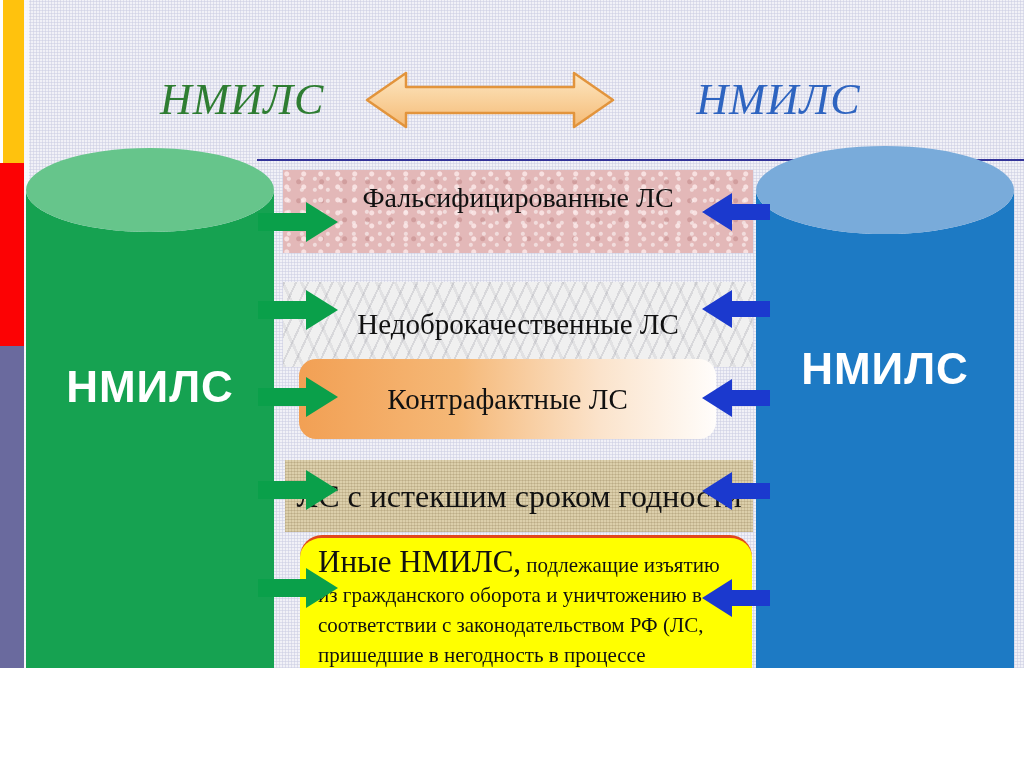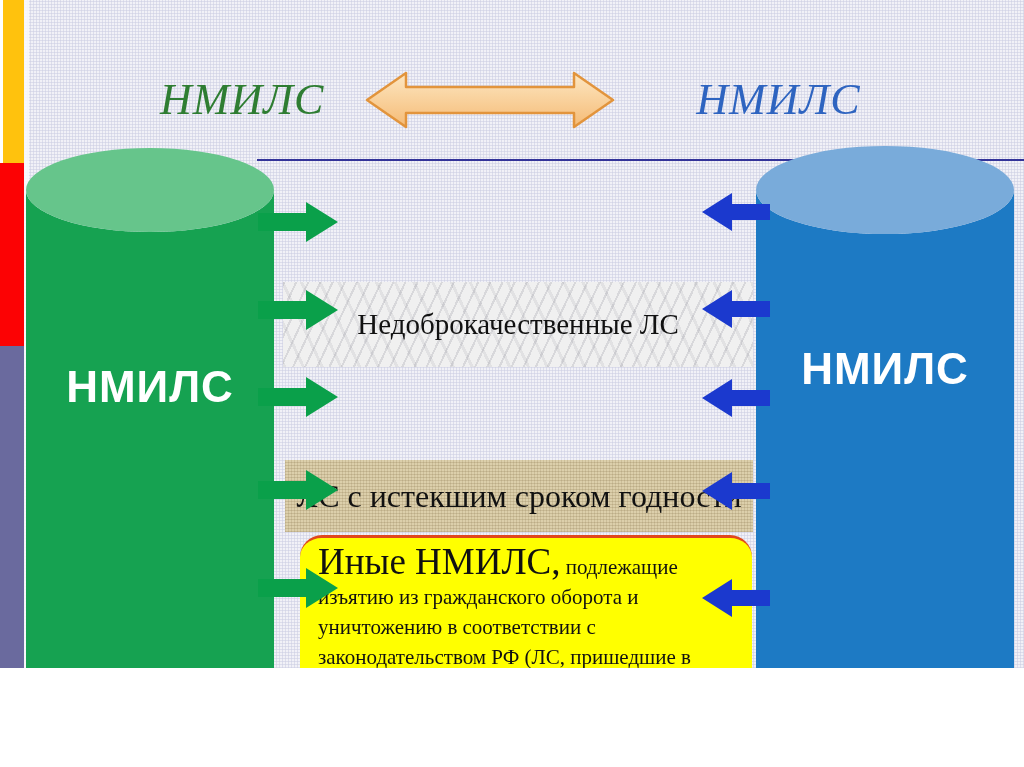--- a/index.html
+++ b/index.html
@@ -53,21 +53,21 @@
     background:linear-gradient(90deg,#f2a054 0%,#f5b877 38%,#fbe3cb 72%,#fffdfb 100%);}
   .band-expired{left:285px;top:460px;width:468px;height:72px;
     background-color:#dccfab;
     background-image:
       repeating-linear-gradient(0deg, rgba(130,110,70,.22) 0 1px, transparent 1px 3px),
       repeating-linear-gradient(90deg, rgba(130,110,70,.18) 0 1px, transparent 1px 3px);}
   .band-expired .band-text{font-size:32px;}
   .band-other{left:300px;top:535px;width:452px;height:188px;border-radius:22px;
     background:#ffff00;border-top:3px solid #e0481d;box-sizing:border-box;
     display:block;padding:10px 18px 0 18px;}
-  .band-other .lead{font-size:37px;}
+  .band-other .lead{font-size:31px;}
   .band-other .rest{font-size:21px;line-height:28px;}
   .band-other .body-text{line-height:28px;}
   
   .flow-arrow{z-index:5;}
   .ga1{left:258px;top:200px;} .ga2{left:258px;top:288px;} .ga3{left:258px;top:375px;}
   .ga4{left:258px;top:468px;} .ga5{left:258px;top:566px;}
   .ba1{left:702px;top:193px;} .ba2{left:702px;top:290px;} .ba3{left:702px;top:379px;}
   .ba4{left:702px;top:472px;} .ba5{left:702px;top:579px;}
 </style>
 </head>
@@ -89,22 +89,28 @@
   <svg class="abs double-arrow" width="250" height="58" viewBox="0 0 250 58">
     <defs>
       <linearGradient id="dblgrad" x1="0" y1="0" x2="0" y2="1">
         <stop offset="0" stop-color="#fde7c2"></stop>
         <stop offset="1" stop-color="#f5bb76"></stop>
       </linearGradient>
     </defs>
     <polygon points="2,29 41,2 41,16 209,16 209,2 248,29 209,56 209,42 41,42 41,56" fill="url(#dblgrad)" stroke="#e2943c" stroke-width="2.5" stroke-linejoin="round"></polygon>
   </svg>
 
+  <div class="abs band band-falsified">
+    <div class="band-text">Фальсифицированные ЛС</div>
+  </div>
   <div class="abs band band-substandard">
     <div class="band-text">Недоброкачественные ЛС</div>
+  </div>
+  <div class="abs band band-counterfeit">
+    <div class="band-text">Контрафактные ЛС</div>
   </div>
   <div class="abs band band-expired">
     <div class="band-text">ЛС с истекшим сроком годности</div>
   </div>
   <div class="abs band band-other">
     <div class="body-text"><span class="lead">Иные НМИЛС,</span><span class="rest"> подлежащие изъятию из гражданского оборота и уничтожению в соответствии с законодательством РФ (ЛС, пришедшие в негодность в процессе транспортировки, хранения и по другим причинам)</span></div>
   </div>
 
   <svg class="abs cylinder cyl-green" width="248" height="566" viewBox="0 0 248 566">
     <path d="M0,42 L0,524 A124,42 0 0 0 248,524 L248,42 A124,42 0 0 1 0,42 Z" fill="#16a251"></path>

